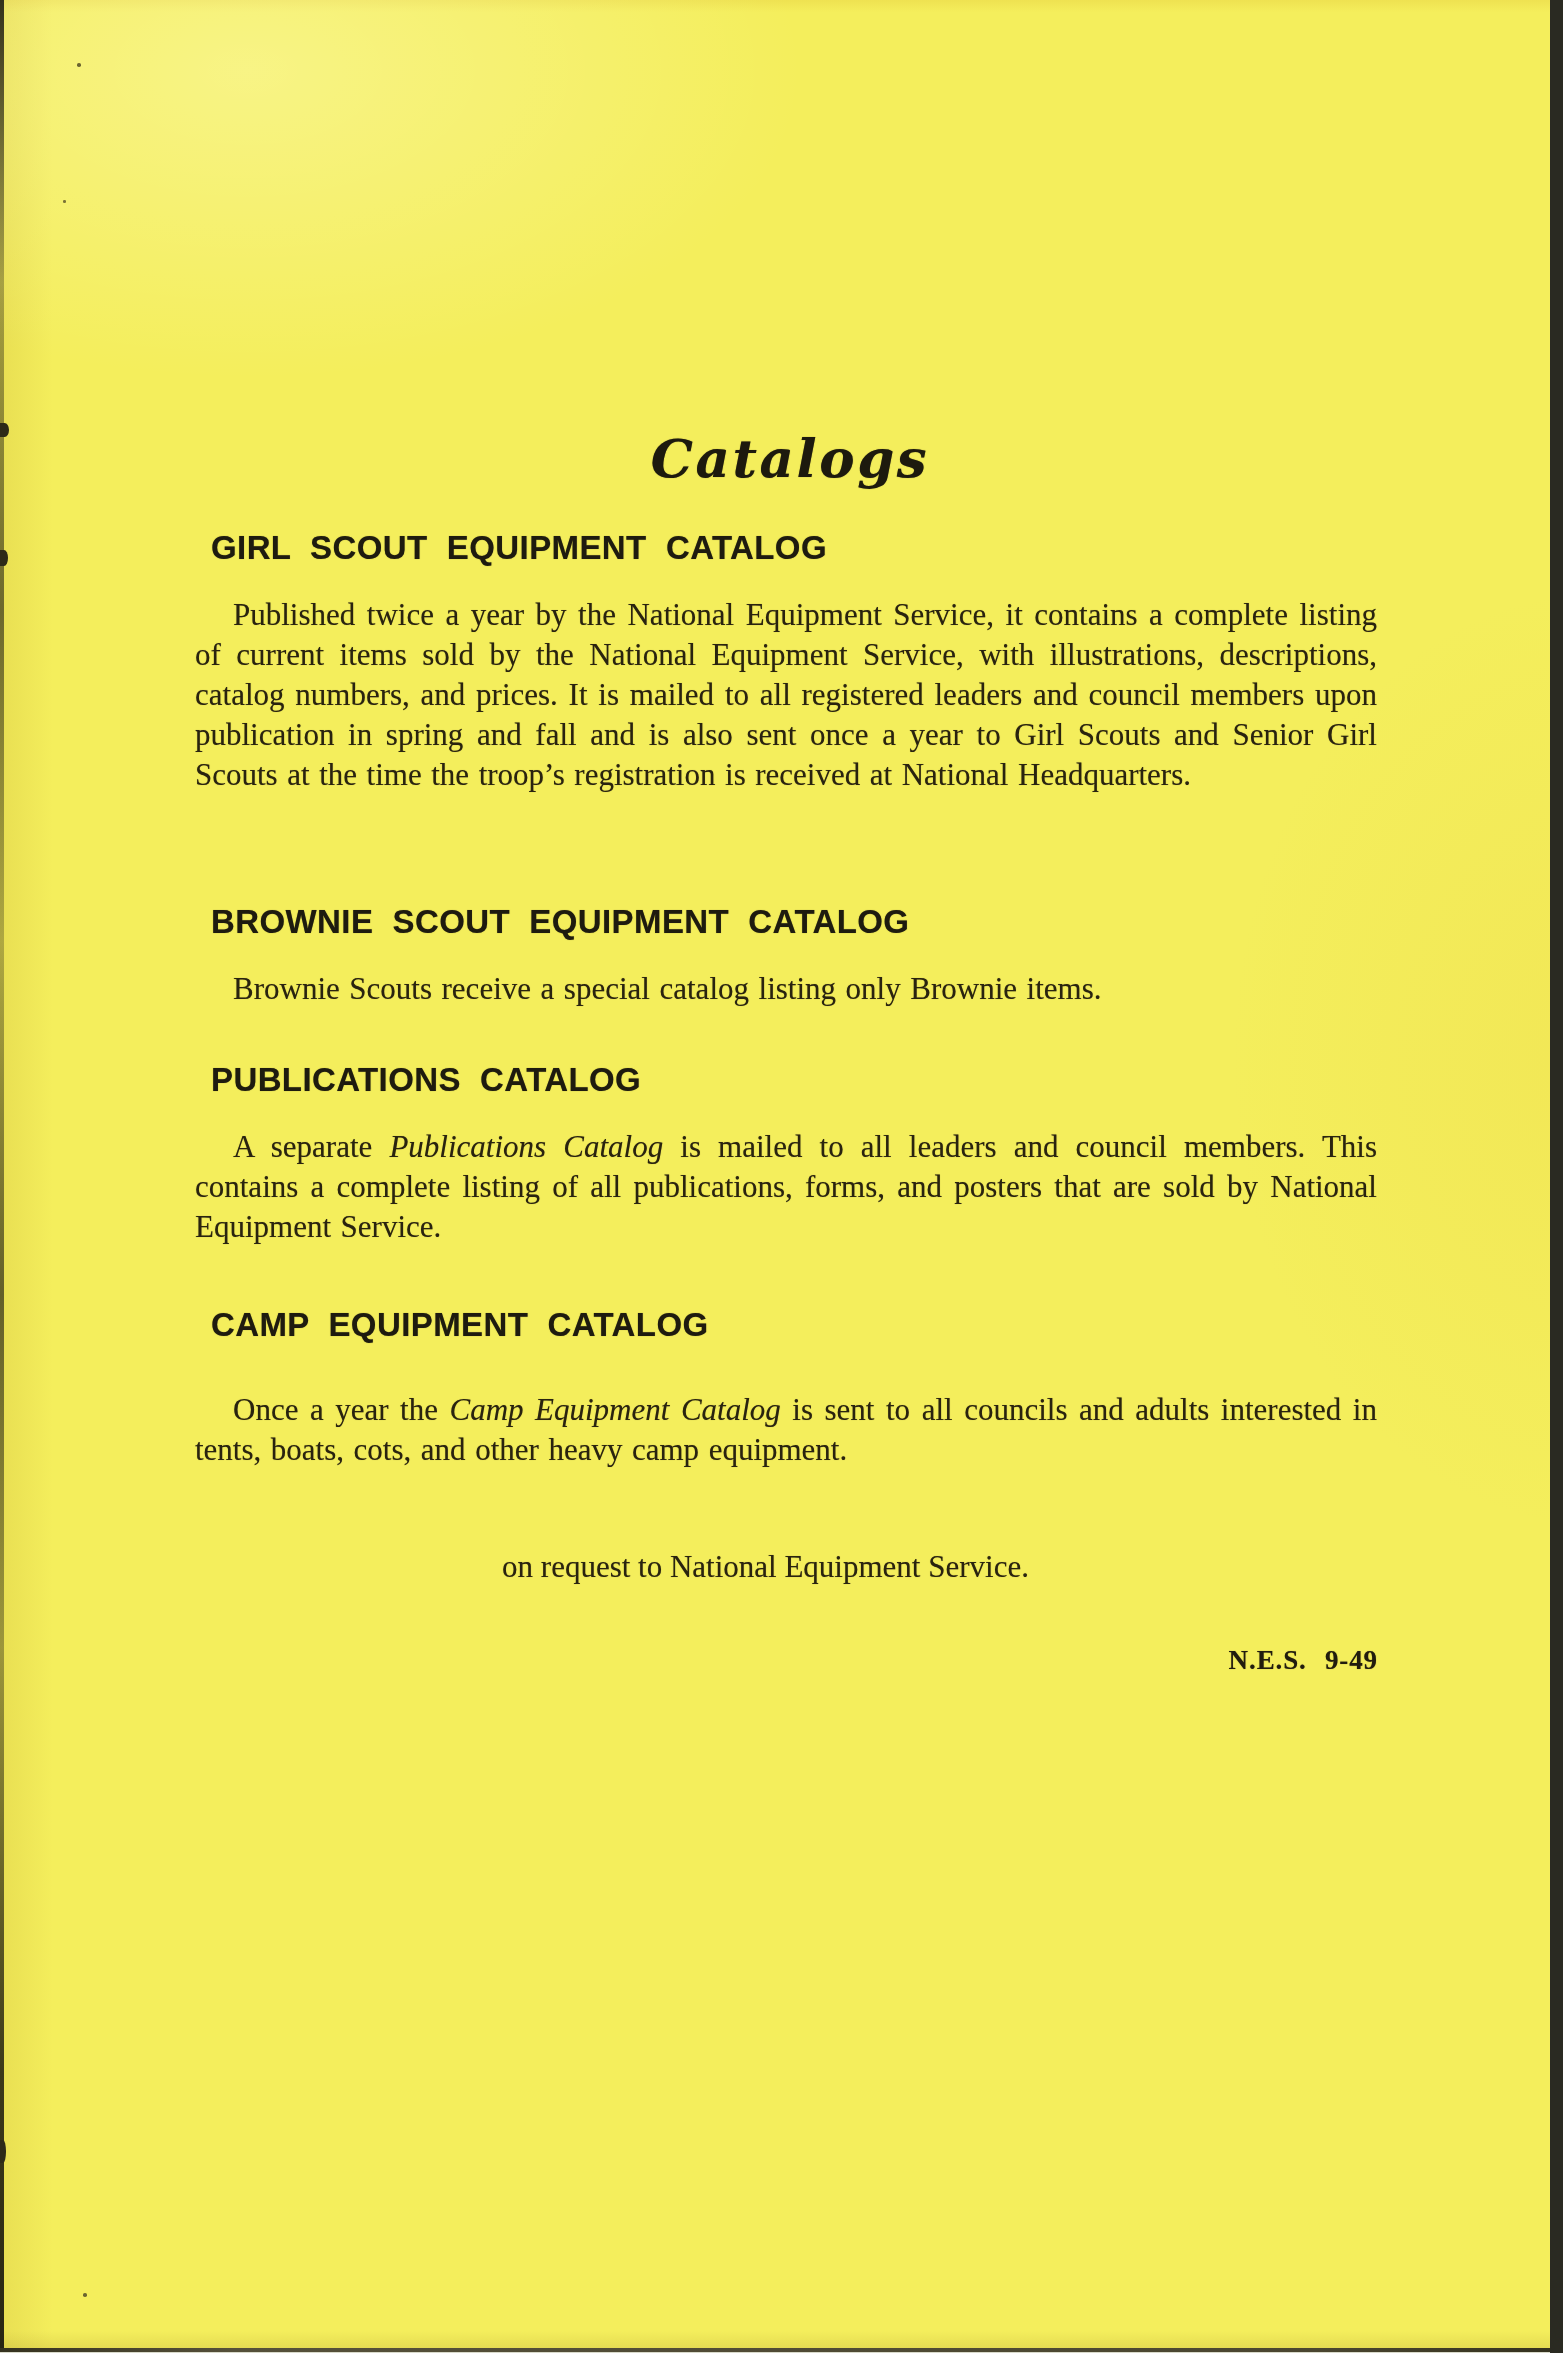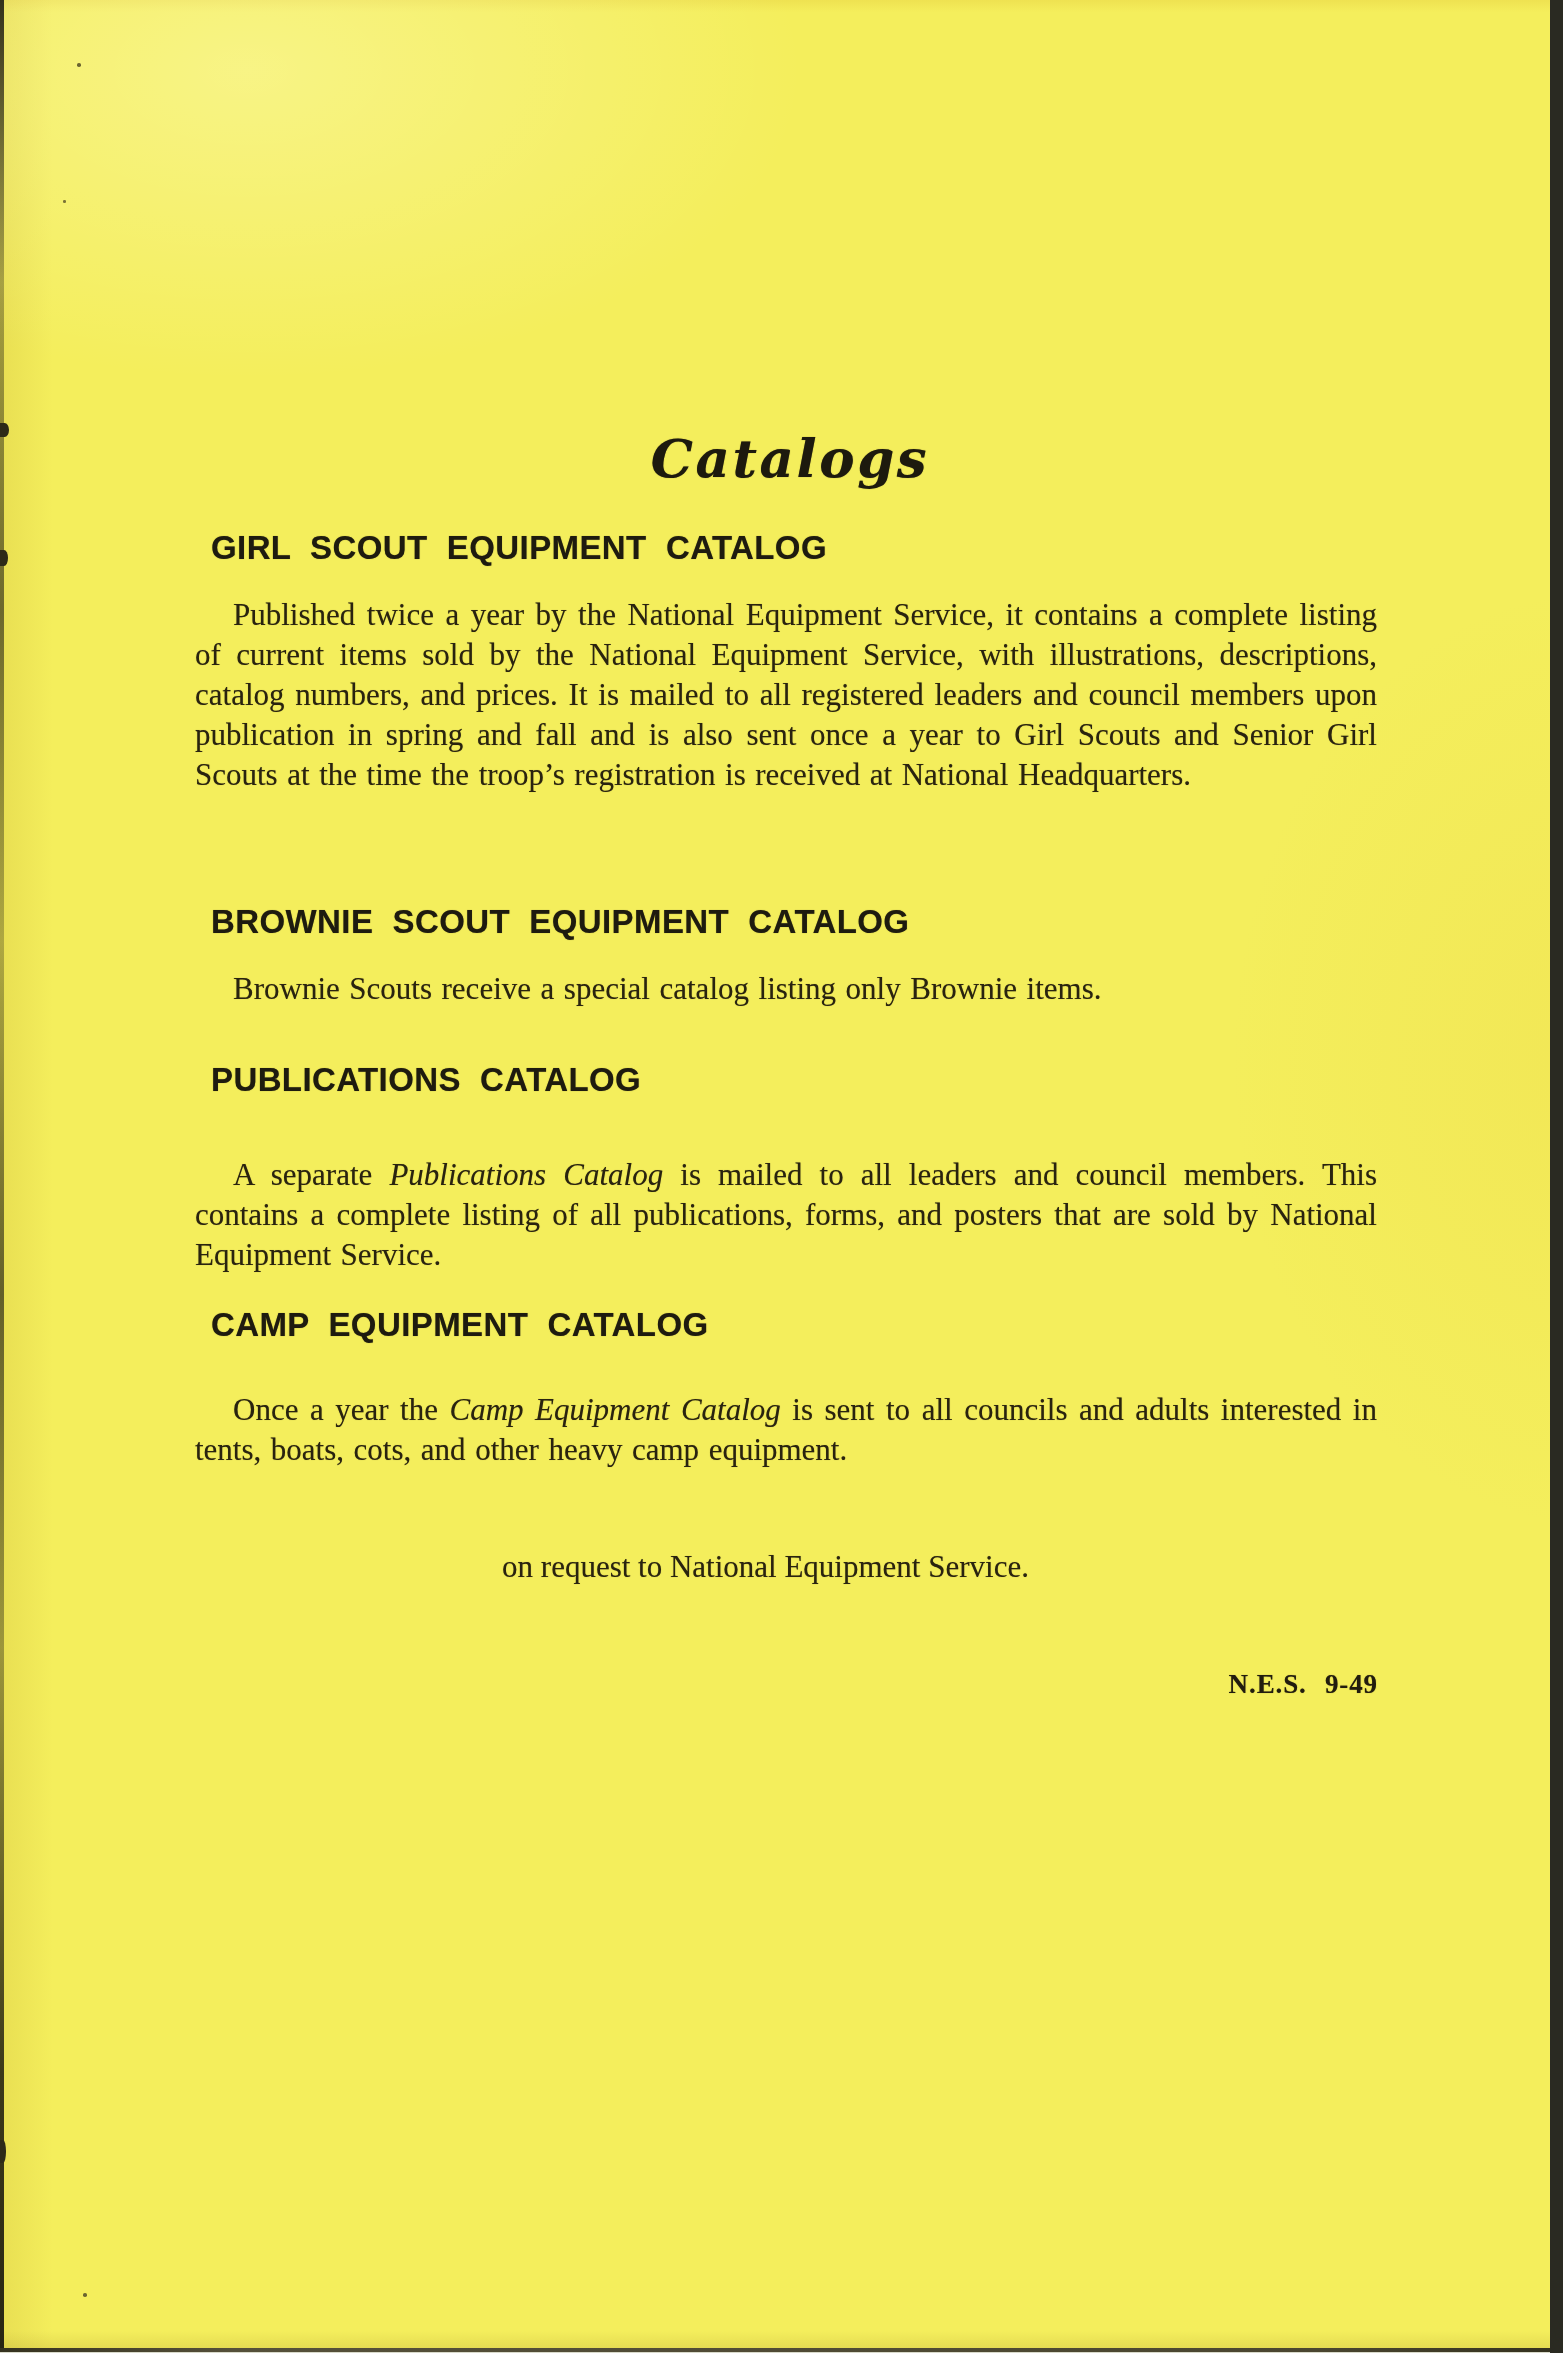--- a/index.html
+++ b/index.html
@@ -71,40 +71,39 @@
     word-spacing: 1.8px;
     color: #29230f;
     text-shadow: 0 0 0.9px rgba(45,35,12,0.40);
   }
   .body-par i { font-style: italic; }
   .pos-h1 { top: 529px; }
   .pos-p1 { top: 595px; }
   .pos-h2 { top: 903px; }
   .pos-p2 { top: 969px; }
   .pos-h3 { top: 1061px; }
-  .pos-p3 { top: 1127px; margin-top: 28px; }
+  .pos-p3 { top: 1127px; }
   .pos-h4 { top: 1306px; }
   .pos-p4 { top: 1390px; }
 
   .footer-note {
     position: absolute; top: 1543px; left: 0; width: 1531px;
     text-align: center;
     font-size: 31px; line-height: 47px;
     color: #29230f;
     text-shadow: 0 0 0.9px rgba(45,35,12,0.40);
   }
   .imprint {
     position: absolute; top: 1645px; right: 172px;
     font-weight: bold;
     font-size: 27px;
     letter-spacing: 0.9px;
     word-spacing: 10.5px;
     color: #211c0e;
     text-shadow: 0 0 0.9px rgba(35,28,10,0.5);
-    margin-top: 24px;
   }
 </style>
 </head>
 <body>
 
 <div class="page">
 
   <div class="edge-left"></div>
   <div class="edge-blob-1"></div>
   <div class="edge-blob-2"></div>

